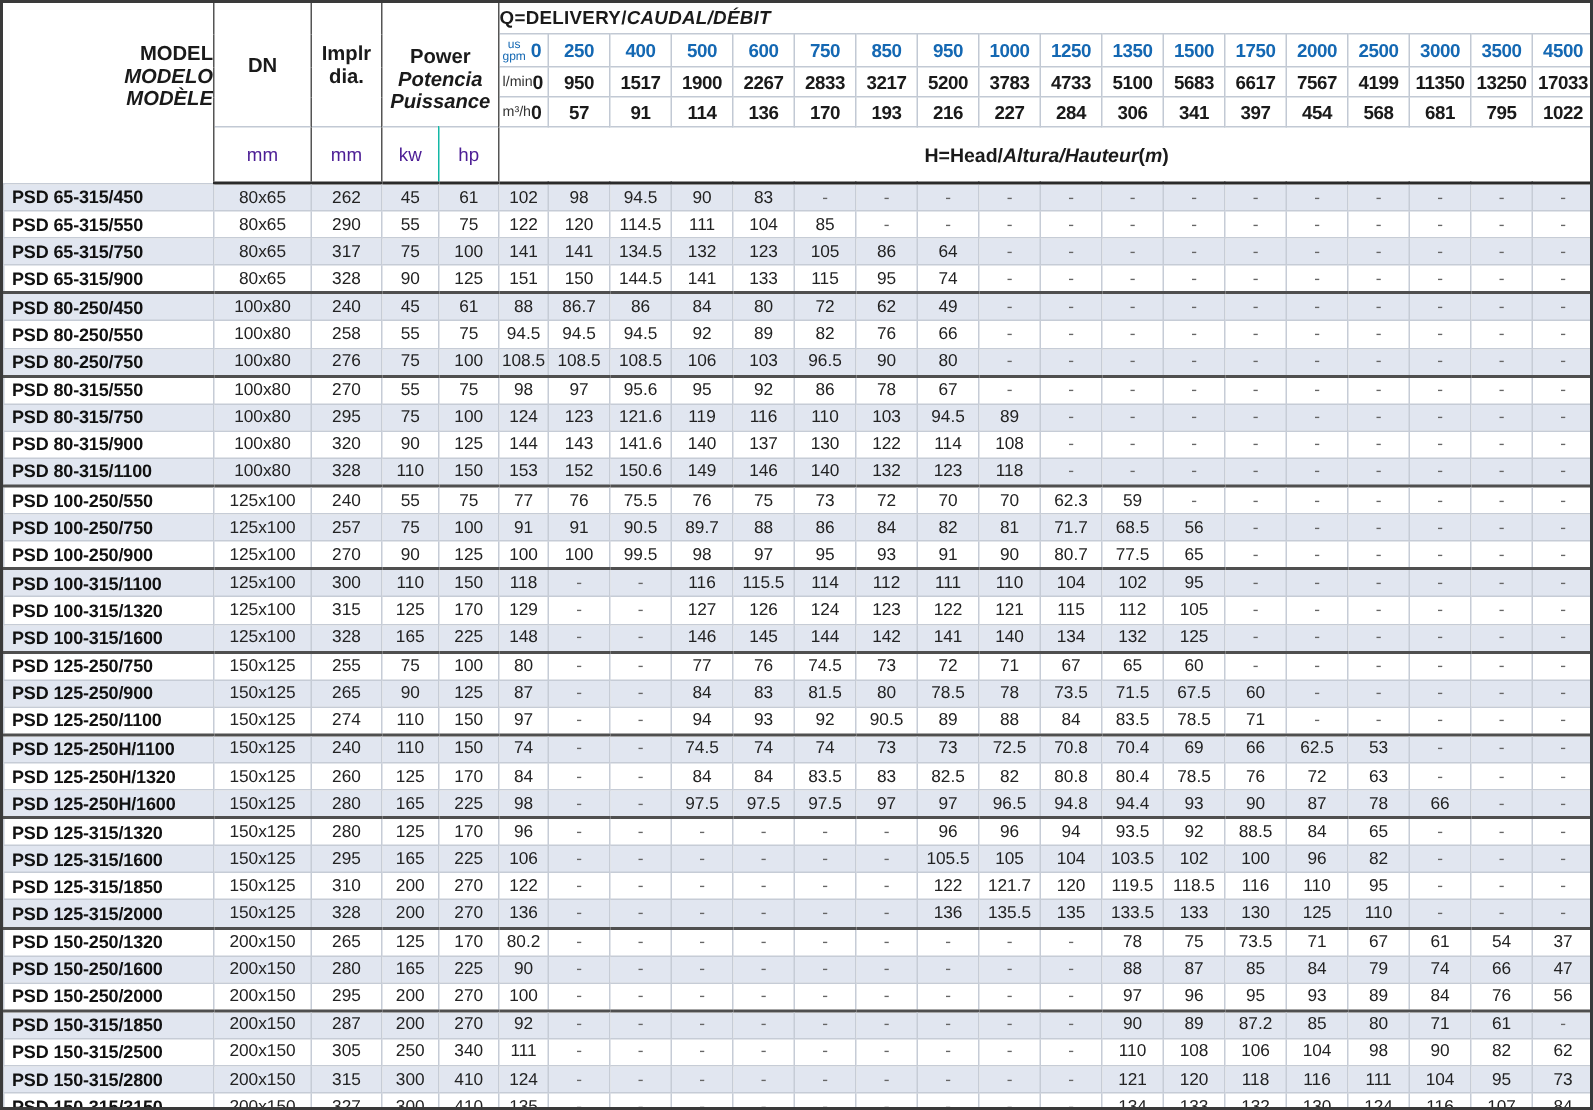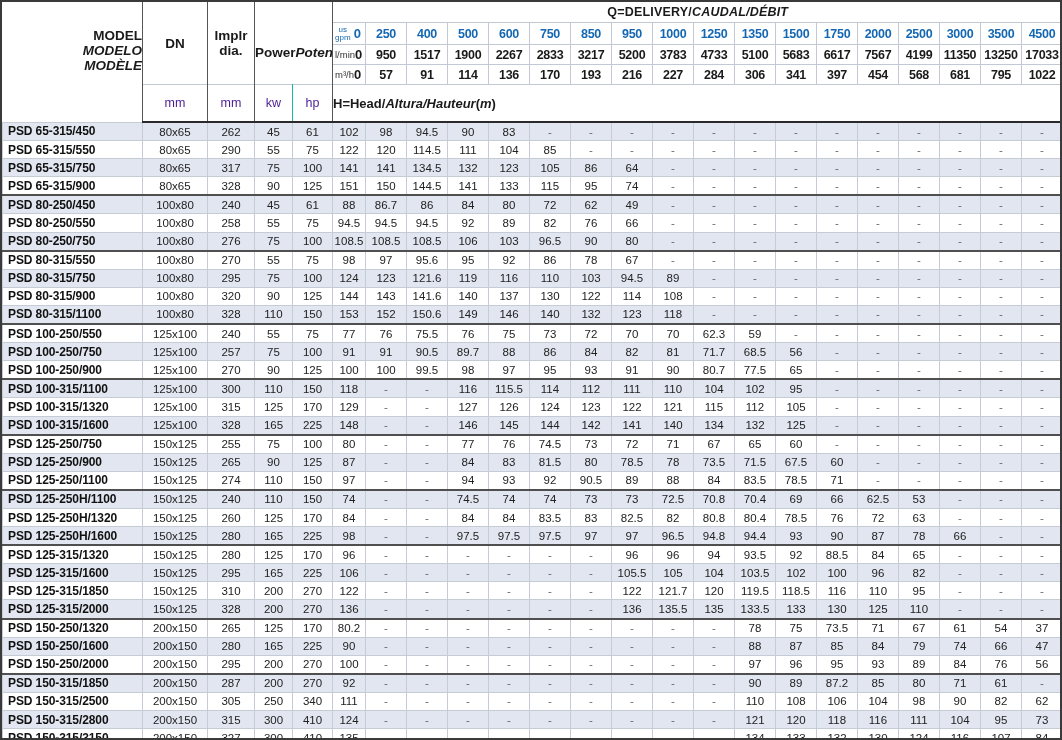--- a/index.html
+++ b/index.html
@@ -21,24 +21,24 @@
 
   .b  { font-weight:bold; }
   .bi { font-weight:bold; font-style:italic; }
   .blue { color:#1468b3; }
 
   .c-model { border-right:1px solid #555; text-align:center; }
   .mh { display:flex; flex-direction:column; line-height:15px; font-size:13.5px; padding-bottom:22px;text-align:right; }
   .c-dn  { border-right:1px solid #555; text-align:center; font-weight:bold; font-size:13.5px; }
   .c-dia { border-right:1px solid #555; text-align:center; font-weight:bold; font-size:13.5px; line-height:15px;margin-left:12px; }
   .c-power { border-right:1.5px solid #555; text-align:center; }
-  .ph { display:flex; flex-direction:row; line-height:15px; font-size:13.5px;margin-top:19px; }
+  .ph { display:flex; flex-direction:column; line-height:15px; font-size:13.5px;margin-top:19px; }
 
-  .q-title { border-left:1.5px solid #555; text-align:center; font-size:12.5px; letter-spacing:.2px; }
-  .h-title { border-left:1.5px solid #555; text-align:left; font-size:13px; }
+  .q-title { border-left:1.5px solid #555; text-align:left; font-size:12.5px; letter-spacing:.2px; }
+  .h-title { border-left:1.5px solid #555; text-align:center; font-size:13px; }
 
   .r-gpm td, .r-lmin td, .r-m3h td { border:1px solid #c2c9d4; text-align:center; }
   .q0 { border-left:1.5px solid #555 !important; }
   .q0i { display:flex; justify-content:space-between; align-items:center; padding:0 4px 0 2px; }
   .usgpm { display:inline-flex; flex-direction:column; font-size:8px; line-height:8px; color:#1468b3; text-align:center; }
   .ulab { font-size:9.5px; color:#333; }
   .zero { font-weight:bold; font-size:13px; }
   .qh { font-weight:bold; font-size:12.5px; letter-spacing:-0.3px; }
   .r-gpm .qh { color:#1468b3; }
   .r-lmin .qh, .r-m3h .qh { color:#1a1a1a; }

